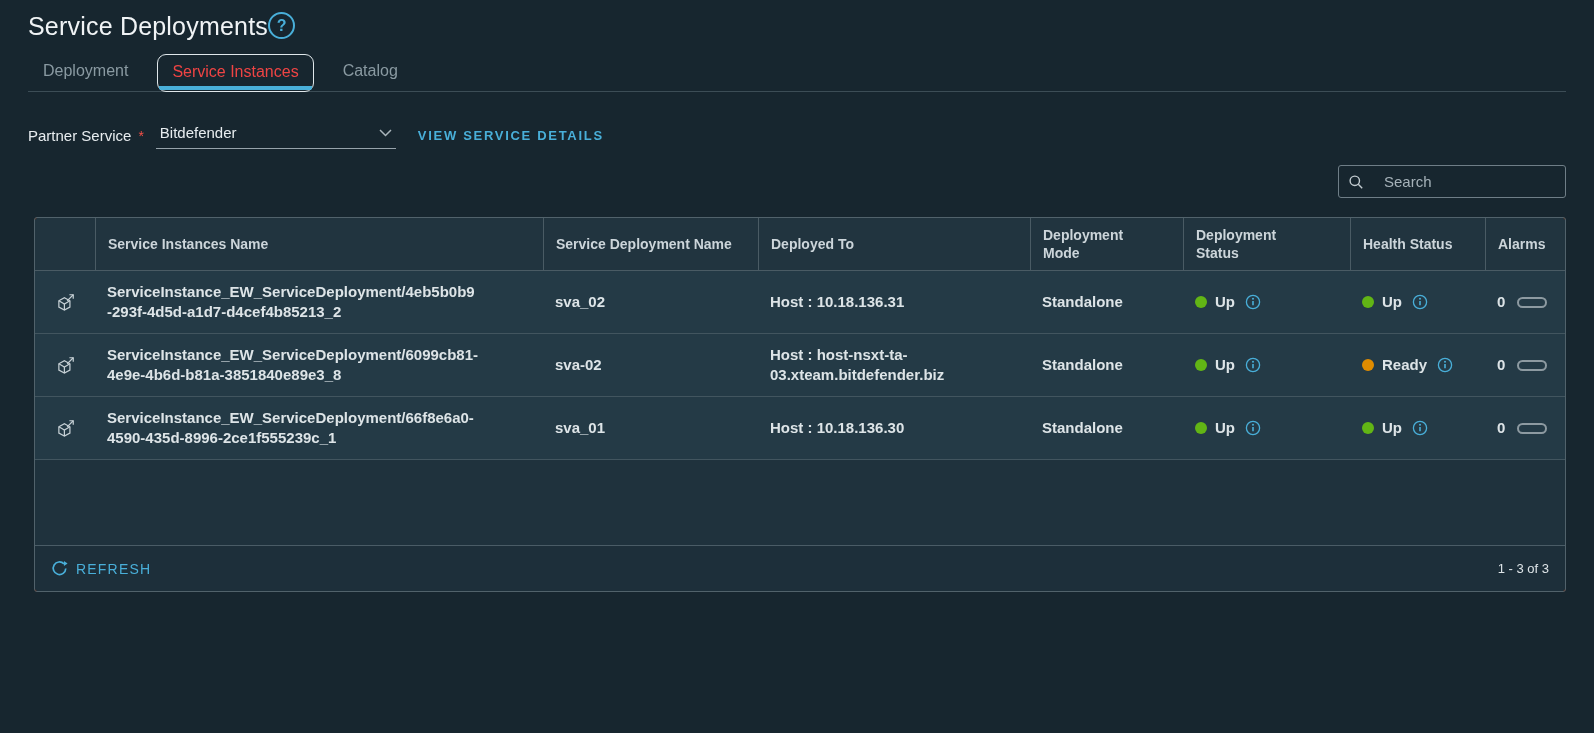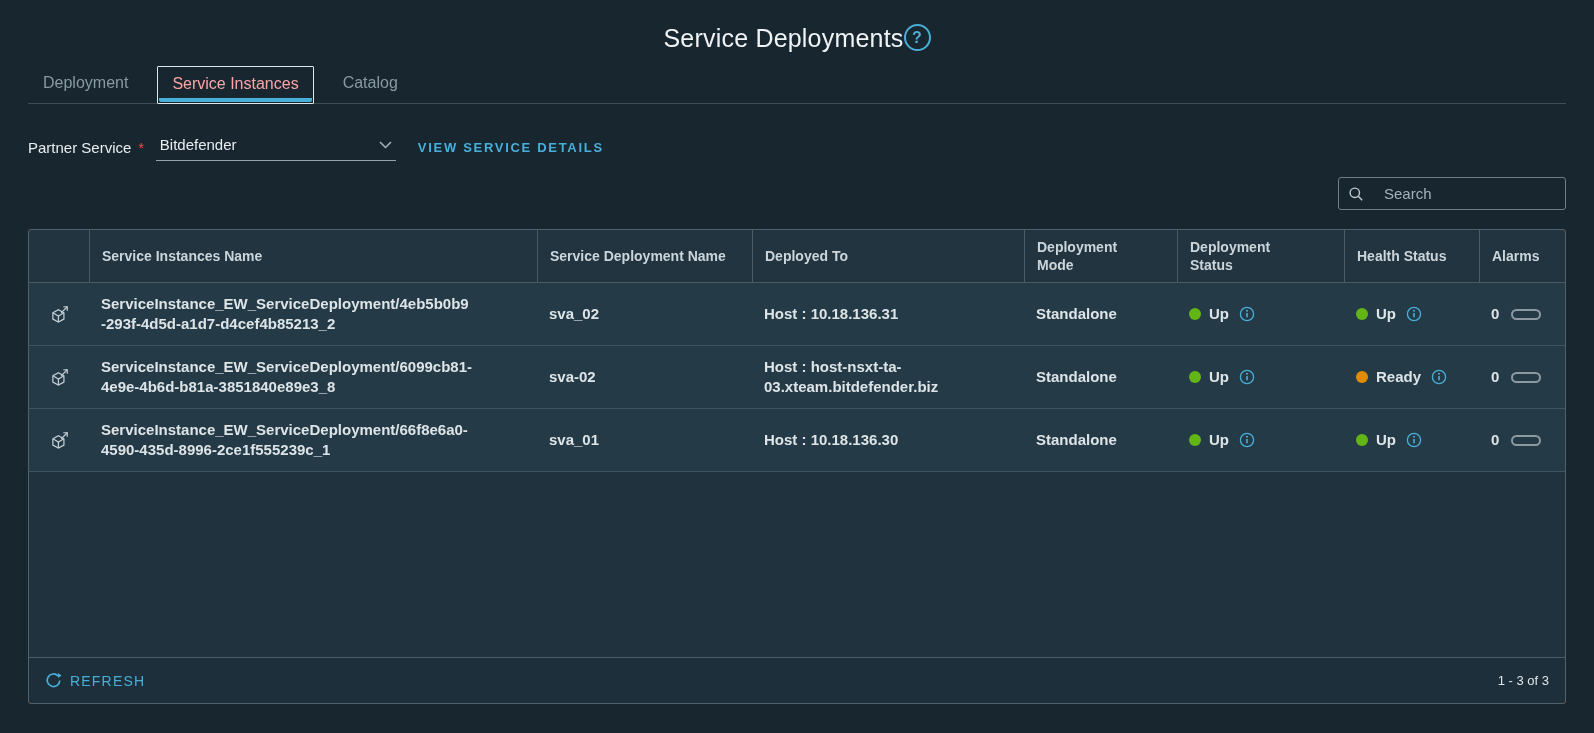--- a/index.html
+++ b/index.html
@@ -6,36 +6,36 @@
   html,body { width:1594px; height:733px; overflow:hidden; }
   body {
     background:#17262f;
     font-family:"Liberation Sans", sans-serif;
     color:#dfe5e8;
     position:relative;
   }
   .page { padding:0 28px; height:100%; display:flex; flex-direction:column; }
 
   
-  .page-header { display:flex; align-items:flex-start; justify-content:center; padding-top:24px; }
+  .page-header { display:flex; align-items:flex-start; justify-content:flex-start; padding-top:12px; }
   .page-title { font-size:25px; font-weight:400; color:#f0f3f5; letter-spacing:.2px; }
   .help-btn {
     width:27px; height:27px; border:2px solid #49afd9; border-radius:50%;
     color:#49afd9; font-size:16px; font-weight:700; line-height:23px;
     text-align:center; cursor:pointer; user-select:none;
   }
 
   
   .tabs { display:flex; align-items:flex-end; gap:14px; margin-top:12px; border-bottom:1px solid #3c4d56; }
   .tab {
     font-size:16px; color:#8a9aa2; padding:8px 14px 10px 14px; cursor:pointer;
     border:1px solid transparent; position:relative; white-space:nowrap;
   }
   .tab.active {
-    color:#fca5a5; border:1px solid #dfe7ea; border-radius:1px; margin-bottom:-1px;
+    color:#ef4444; border:1px solid #dfe7ea; border-radius:9px; margin-bottom:-1px;
   }
   .tab.active::after {
     content:""; position:absolute; left:1px; right:1px; bottom:1px; height:4px;
     background:#49afd9; border-radius:0 0 2px 2px;
   }
 
   
   .filter-row { display:flex; align-items:center; margin-top:30px; }
   .filter-label { font-size:15px; color:#e8edf0; }
   .required-mark { color:#f55047; font-size:14px; margin:0 12px 0 7px; vertical-align:top; }
@@ -56,22 +56,22 @@
     display:flex; align-items:center; padding:0 9px; gap:20px; background:transparent;
   }
   .search-box input {
     flex:1; background:transparent; border:none; outline:none;
     color:#e8edf0; font-size:15px; font-family:"Liberation Sans", sans-serif;
   }
   .search-box input::placeholder { color:#a6b2b9; opacity:1; }
 
   
   .grid {
-    margin-top:19px; height:475px; border:1px solid #51626b; border-radius:3px;
-    background:#c2410c; display:flex; flex-direction:column; overflow:hidden;
+    margin-top:19px; height:375px; border:1px solid #51626b; border-radius:3px;
+    background:#c2410c; display:flex; flex-direction:column; overflow:hidden;margin-left:6px;
   }
   .grid-row { display:grid; grid-template-columns:60px 448px 215px 272px 153px 167px 135px 1fr; }
   .grid-head { background:#21343f; border-bottom:1px solid #4a5b64; min-height:53px; }
   .th {
     display:flex; align-items:center; padding:8px 12px;
     font-size:14px; font-weight:700; color:#ccd5da; line-height:1.3;
   }
   .th + .th { border-left:1px solid #4a5b64; }
   .th-wrap { max-width:92px; }
 

